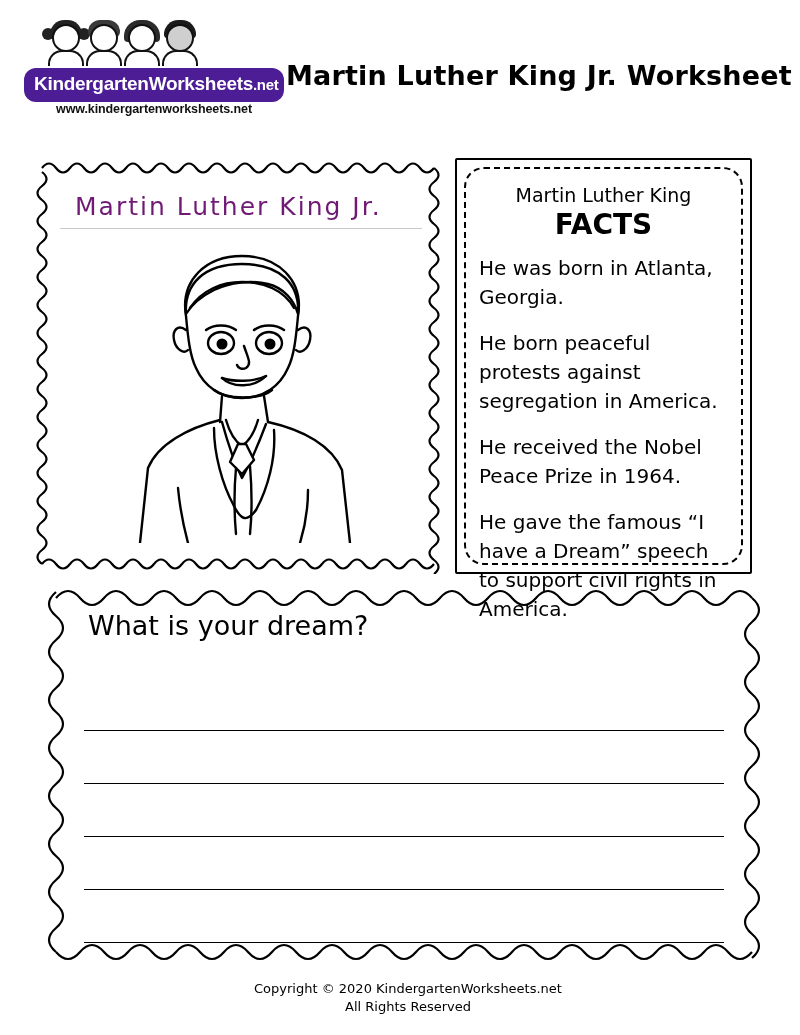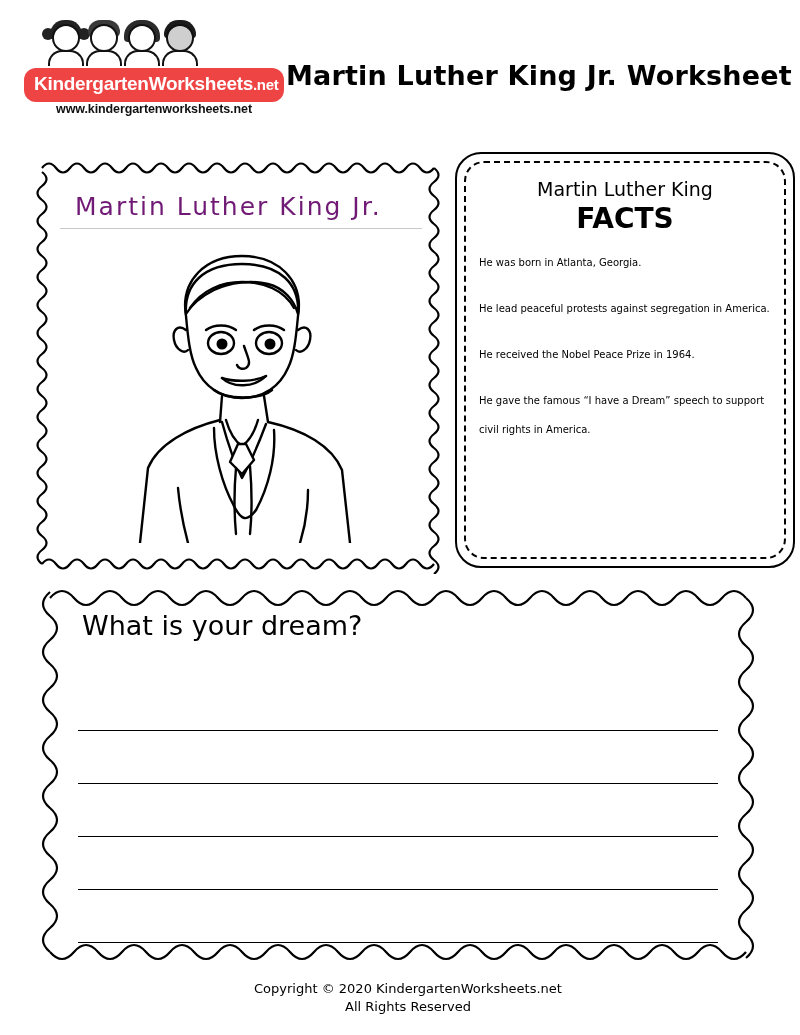--- a/index.html
+++ b/index.html
@@ -77,21 +77,21 @@
     top: 8px;
     width: 12px; height: 12px;
     border-radius: 50%;
     background: #222;
   }
   .kid .pig.l { left: -2px; }
   .kid .pig.r { right: -2px; }
 
   #logo-bar {
     margin-top: 2px;
-    background: #ef4444;
+    background: #4c1d95;
     color: #ffffff;
     border-radius: 12px;
     padding: 5px 10px 7px 10px;
     font-size: 19px;
     font-weight: bold;
     font-family: "Liberation Sans", sans-serif;
     letter-spacing: -0.3px;
     white-space: nowrap;
     text-align: center;
   }
@@ -160,24 +160,24 @@
     border-bottom: 1.4px solid #c9c9c9;
   }
   #mlk-figure {
     position: absolute;
     left: 86px; top: 80px;
     width: 250px; height: 305px;
   }
 
   
   #facts-panel {
-    left: 455px; top: 152px;
-    width: 340px; height: 416px;
+    left: 455px; top: 158px;
+    width: 297px; height: 416px;
     border: 2.2px solid #000;
-    border-radius: 26px;
+    border-radius: 2px;
   }
   #facts-dashed {
     position: absolute;
     inset: 7px;
     border: 2px dashed #000;
     border-radius: 20px;
     box-sizing: border-box;
   }
   #facts-head {
     position: absolute;
@@ -193,28 +193,28 @@
     font-size: 28px;
     font-weight: bold;
     margin-top: 2px;
   }
   #facts-list {
     position: absolute;
     left: 22px; right: 18px; top: 94px;
   }
   .fact {
     font-family: "DejaVu Sans", sans-serif;
-    font-size: 10px;
+    font-size: 20px;
     line-height: 29px;
     margin-bottom: 17px;
   }
 
   
   #prompt-panel {
-    left: 38px; top: 586px;
+    left: 44px; top: 586px;
     width: 720px; height: 378px;
   }
   #prompt-question {
     position: absolute;
     left: 44px; top: 24px;
     font-family: "DejaVu Sans", sans-serif;
     font-size: 27px;
   }
   #writing-lines {
     position: absolute;
@@ -358,21 +358,21 @@
 </div>
 
 <div class="scallop" id="facts-panel">
   <div id="facts-dashed"></div>
   <div id="facts-head">
     <div id="facts-title">Martin Luther King</div>
     <div id="facts-subtitle">FACTS</div>
   </div>
   <div id="facts-list">
     <div class="fact">He was born in Atlanta, Georgia.</div>
-    <div class="fact">He lead peaceful protests against segregation in America.</div>
+    <div class="fact">He born peaceful protests against segregation in America.</div>
     <div class="fact">He received the Nobel Peace Prize in 1964.</div>
     <div class="fact">He gave the famous “I have a Dream” speech to support civil rights in America.</div>
   </div>
 </div>
 
 <div class="scallop" id="prompt-panel">
   <svg width="720" height="378" viewBox="0 0 720 378" style="position:absolute;left:0;top:0;">
     <path d="M12,12
       q12,-14 24,0 q12,14 24,0 q12,-14 24,0 q12,14 24,0 q12,-14 24,0 q12,14 24,0
       q12,-14 24,0 q12,14 24,0 q12,-14 24,0 q12,14 24,0 q12,-14 24,0 q12,14 24,0

